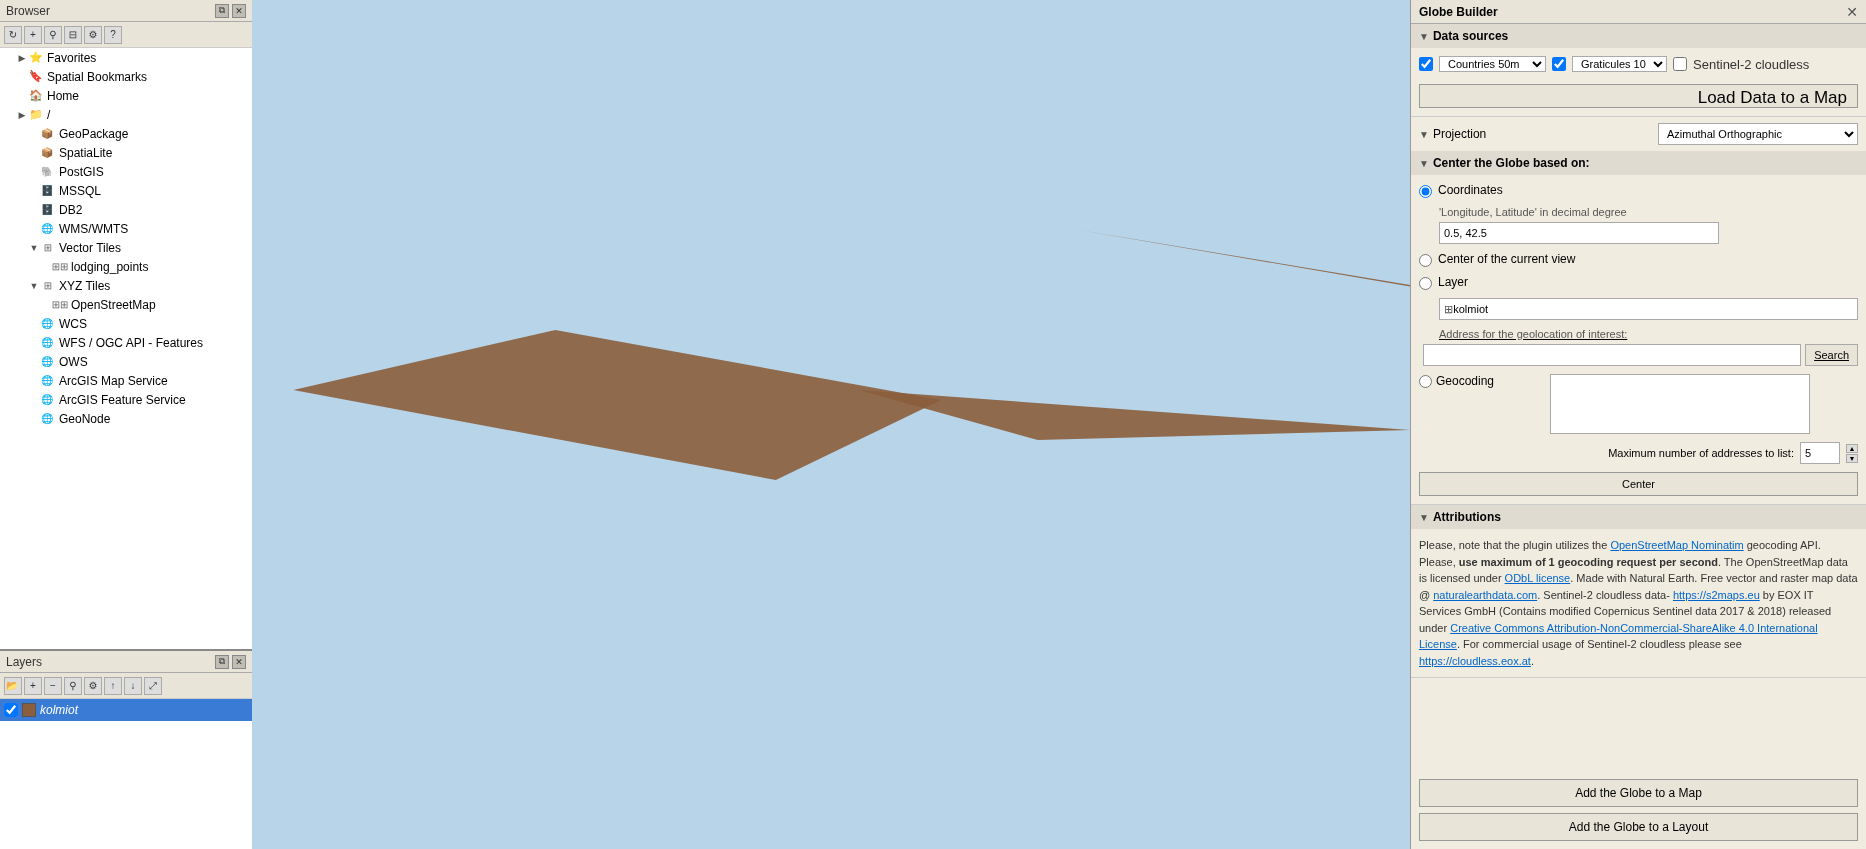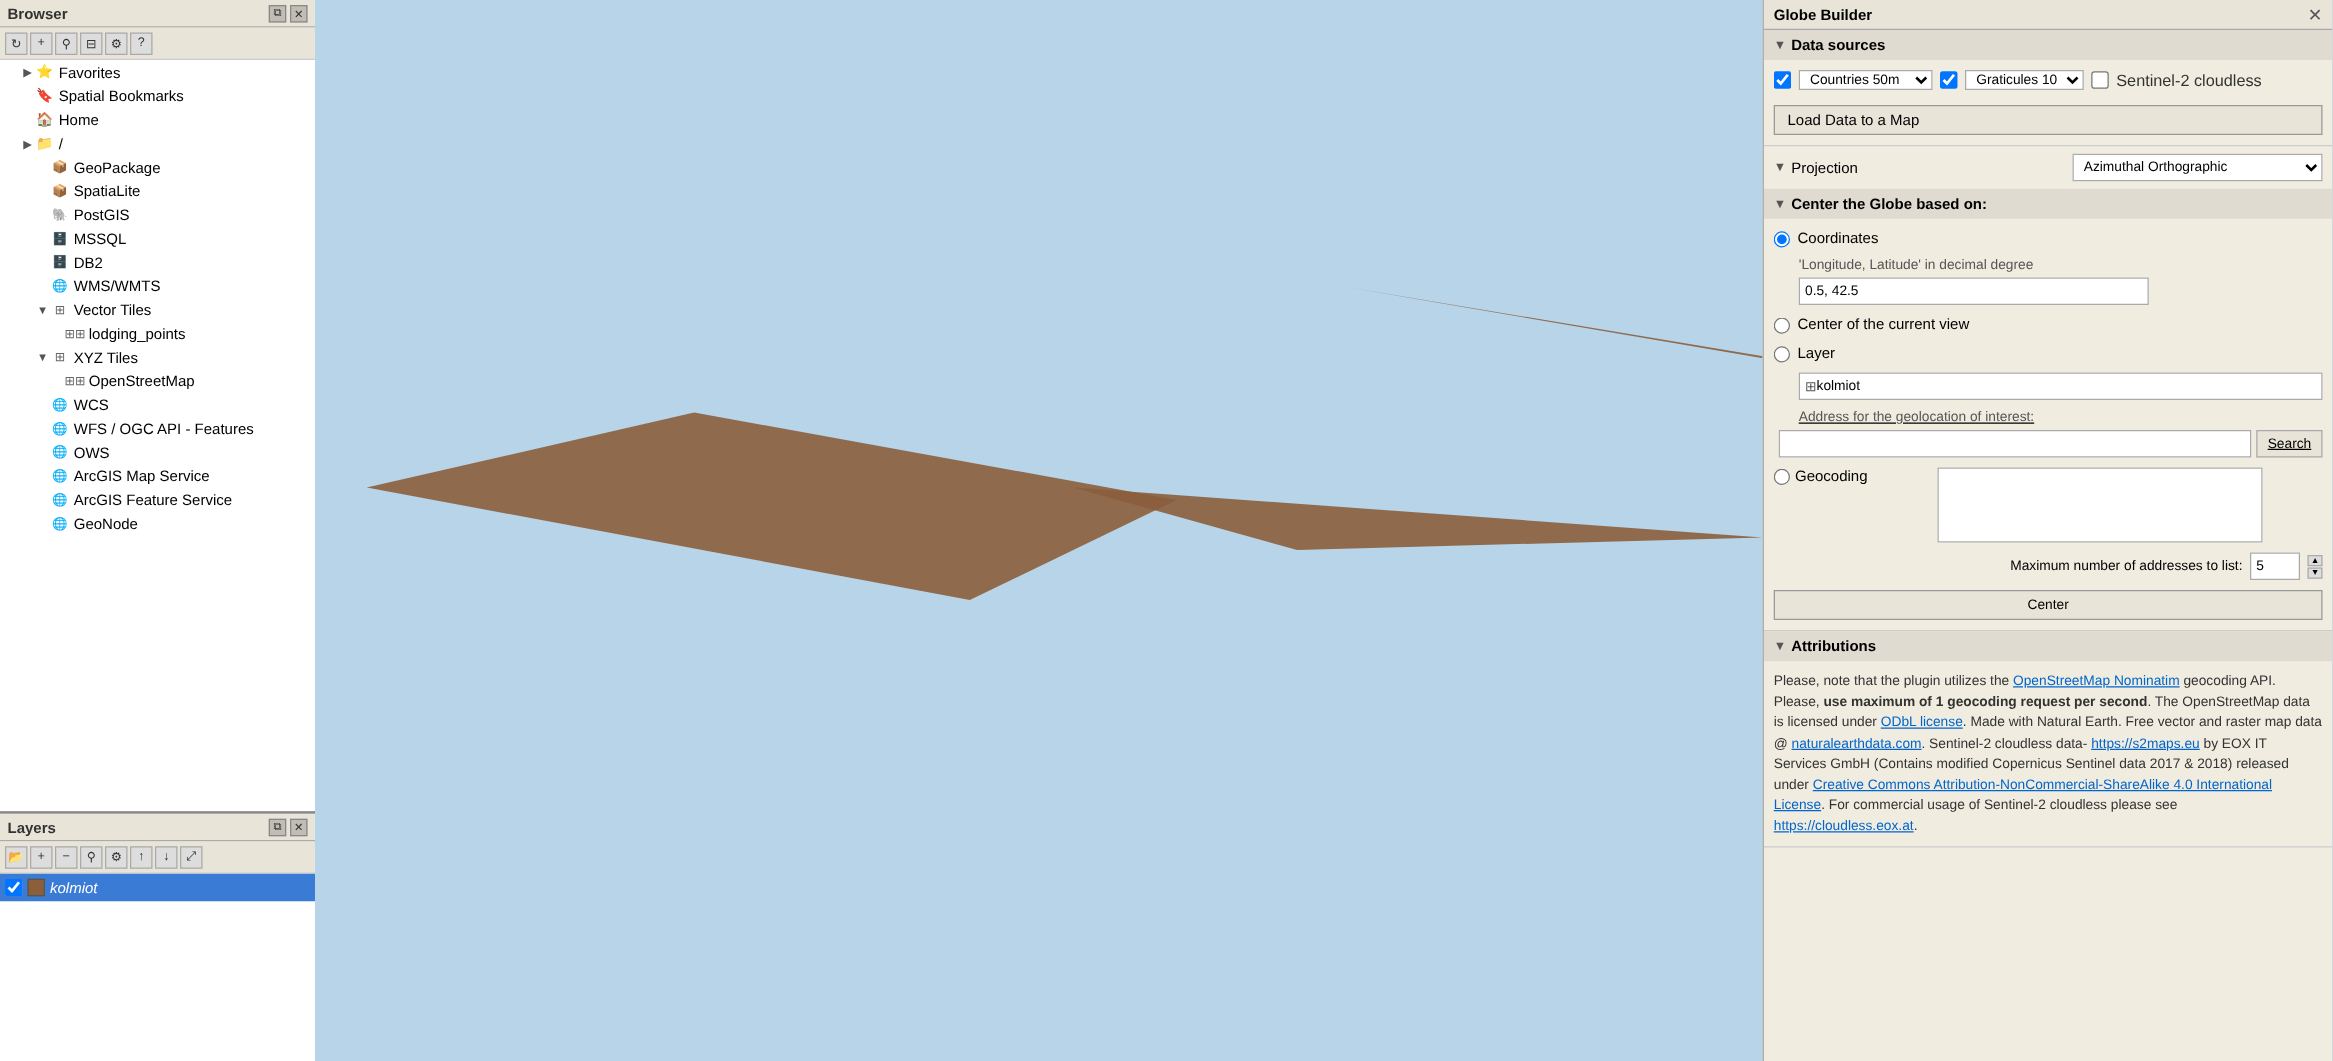--- a/index.html
+++ b/index.html
@@ -1,18 +1,18 @@
 <!DOCTYPE html>
 <html><head>
   <meta charset="utf-8">
   <style>
     * { box-sizing: border-box; margin: 0; padding: 0; }
     body { font-family: 'Segoe UI', Tahoma, Geneva, Verdana, sans-serif; font-size: 12px; background: #d4d0c8; display: flex; width: 1866px; height: 849px; overflow: hidden; }
     .panel-header { background: #e8e4d8; border-bottom: 1px solid #aaa; padding: 3px 6px; display: flex; align-items: center; justify-content: space-between; height: 22px; }
-    .panel-title { font-weight: bold; font-size: 12px; color: #333; }
+    .panel-title { font-weight: normal; font-size: 12px; color: #333; }
     .panel-controls { display: flex; gap: 3px; }
     .panel-btn { width: 14px; height: 14px; background: #c0bdb5; border: 1px solid #888; font-size: 9px; cursor: pointer; display: flex; align-items: center; justify-content: center; color: #333; }
     .toolbar { display: flex; align-items: center; gap: 2px; padding: 2px 4px; background: #e8e4d8; border-bottom: 1px solid #ccc; height: 26px; }
     .toolbar-btn { width: 18px; height: 18px; background: #ddd; border: 1px solid #aaa; font-size: 10px; cursor: pointer; display: flex; align-items: center; justify-content: center; color: #333; }
     .tree-item { display: flex; align-items: center; padding: 1px 0; padding-left: 4px; cursor: pointer; white-space: nowrap; height: 19px; }
     .tree-arrow { width: 12px; height: 12px; display: flex; align-items: center; justify-content: center; font-size: 9px; color: #555; }
     .tree-icon { width: 16px; height: 16px; display: flex; align-items: center; justify-content: center; margin-right: 3px; font-size: 11px; }
     .tree-label { font-size: 12px; }
     .indent-1 { padding-left: 16px; }
     .indent-2 { padding-left: 28px; }
@@ -41,21 +41,21 @@
     .section-header { display: flex; align-items: center; padding: 4px 8px; background: #e0dbd0; cursor: pointer; height: 24px; }
     .section-arrow { font-size: 10px; margin-right: 4px; color: #555; }
     .section-title { font-weight: bold; font-size: 12px; }
     .section-content { padding: 8px; }
 
     
     .data-sources-row { display: flex; align-items: center; gap: 6px; margin-bottom: 8px; flex-wrap: wrap; }
     .ds-checkbox { width: 14px; height: 14px; }
     .ds-select { height: 16px; font-size: 11px; border: 1px solid #aaa; background: #fff; padding: 0 4px; }
     .ds-label { font-size: 13px; color: #333; }
-    .load-btn { background: #e8e4d8; border: 1px solid #999; padding: 3px 10px; font-size: 12px; cursor: pointer; margin-top: 4px; width: 100%; text-align: left; height: 24px; }
+    .load-btn { background: #e8e4d8; border: 1px solid #999; padding: 3px 10px; font-size: 17px; cursor: pointer; margin-top: 4px; width: 100%; text-align: right; height: 24px; }
 
     
     .proj-row { display: flex; align-items: center; justify-content: space-between; padding: 6px 8px; }
     .proj-label { font-size: 12px; }
     .proj-select { height: 22px; font-size: 11px; border: 1px solid #aaa; background: #fff; width: 200px; padding: 0 4px; }
     .radio-row { display: flex; align-items: flex-start; margin-bottom: 8px; }
     .radio-row input[type=radio] { margin-right: 6px; margin-top: 2px; }
     .radio-label { font-size: 12px; }
     .coord-hint { font-size: 11px; color: #555; margin-bottom: 4px; margin-left: 20px; }
     .coord-input { height: 22px; font-size: 11px; border: 1px solid #aaa; background: #fff; width: 280px; padding: 0 4px; margin-left: 20px; }
@@ -365,13 +365,17 @@
   <div class="section">
     <div class="section-header">
       <span class="section-arrow">▼</span>
       <span class="section-title">Attributions</span>
     </div>
     <div class="attr-section">
       <span>Please, note that the plugin utilizes the </span><a class="attr-link">OpenStreetMap Nominatim</a><span> geocoding API. Please, </span><span class="attr-bold">use maximum of 1 geocoding request per second</span><span>. The OpenStreetMap data is licensed under </span><a class="attr-link">ODbL license</a><span>. Made with Natural Earth. Free vector and raster map data @ </span><a class="attr-link">naturalearthdata.com</a><span>. Sentinel-2 cloudless data- </span><a class="attr-link">https://s2maps.eu</a><span> by EOX IT Services GmbH (Contains modified Copernicus Sentinel data 2017 &amp; 2018) released under </span><a class="attr-link">Creative Commons Attribution-NonCommercial-ShareAlike 4.0 International License</a><span>. For commercial usage of Sentinel-2 cloudless please see </span><a class="attr-link">https://cloudless.eox.at</a><span>.</span>
     </div>
   </div>
 
+  <div class="bottom-buttons">
+    <button class="action-btn">Add the Globe to a Map</button>
+    <button class="action-btn">Add the Globe to a Layout</button>
+  </div>
 </div>
 
 </body></html>

